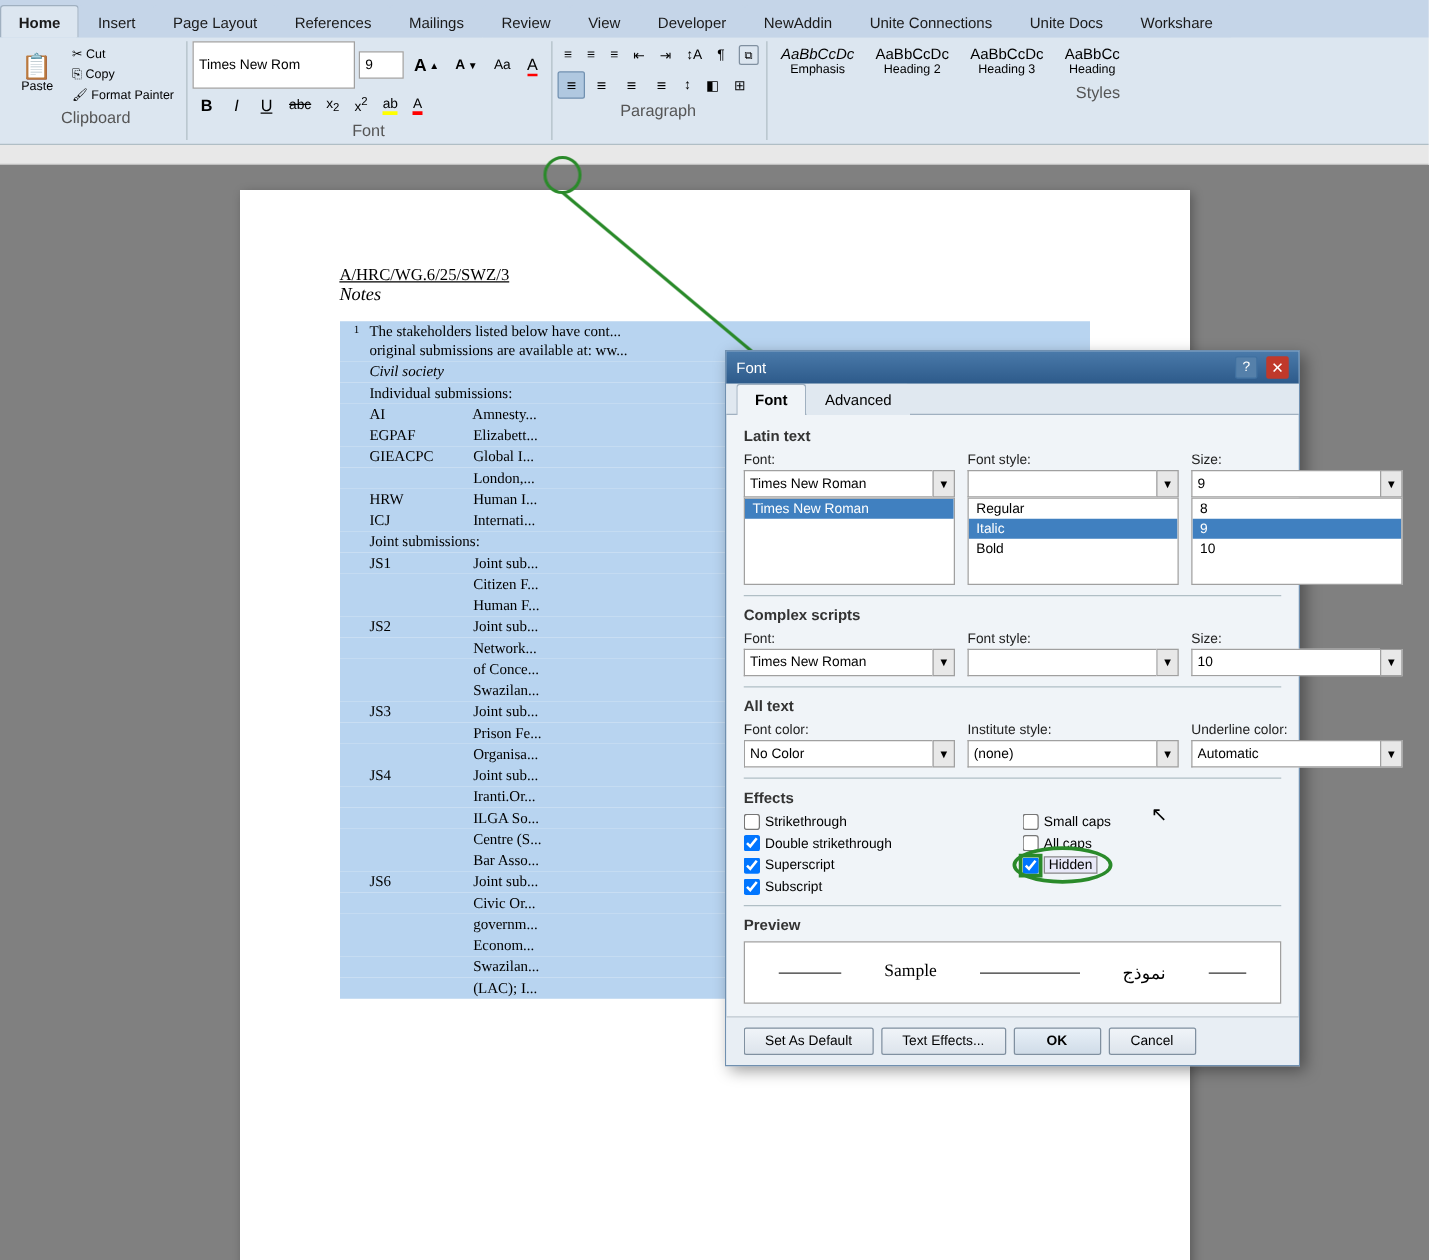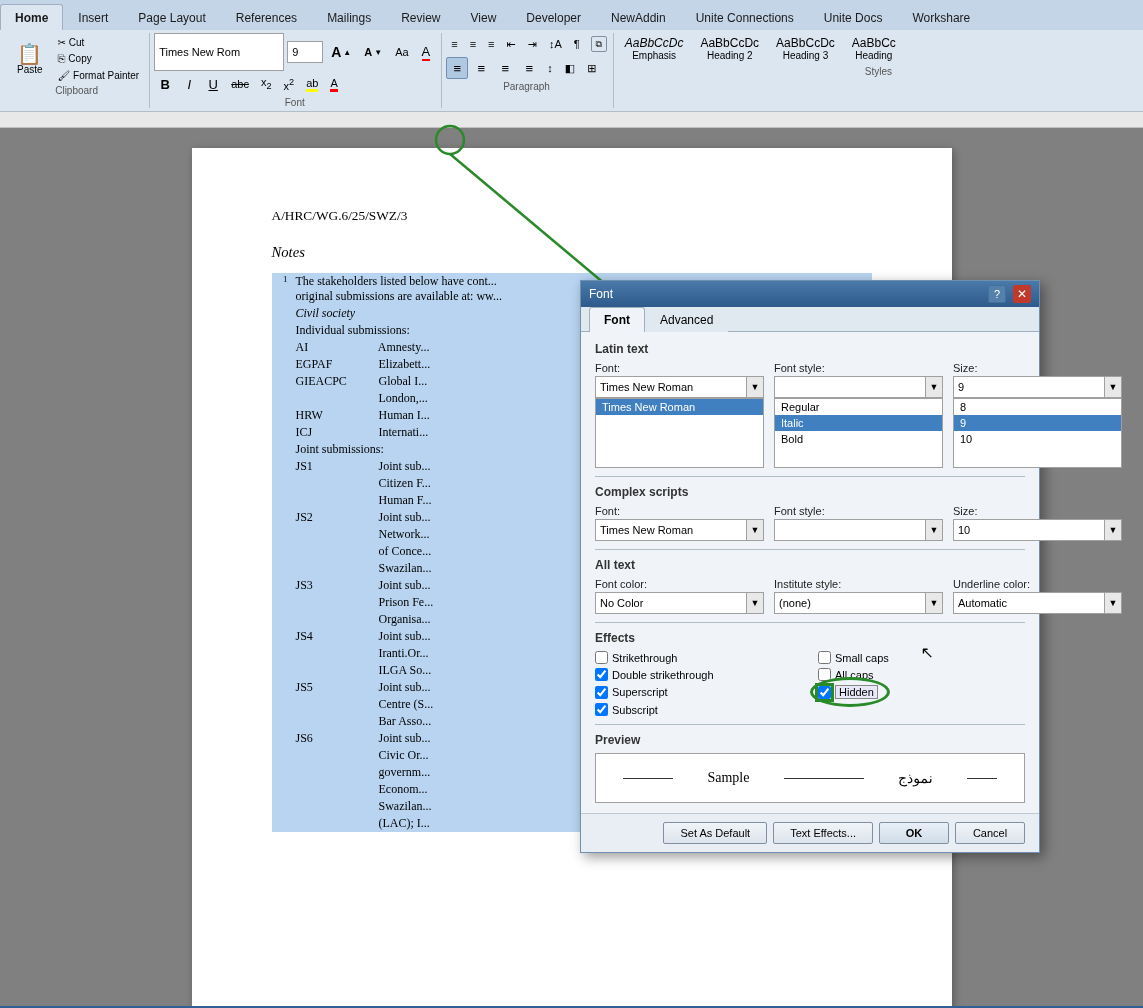--- a/index.html
+++ b/index.html
@@ -88,21 +88,21 @@
       cursor: pointer;
       display: flex;
       flex-direction: column;
       align-items: center;
       padding: 2px 6px;
       font-size: 10px;
     }
     .paste-icon { font-size: 20px; line-height: 1; }
     .small-btns { display: flex; flex-direction: column; gap: 1px; }
     .small-action { font-size: 10px; cursor: pointer; padding: 1px 3px; background: none; border: 1px solid transparent; border-radius: 2px; text-align: left; white-space: nowrap; }
-    .section-label { font-size: 10px; color: #555; text-align: center; margin-top: 2px; }
+    .section-label { font-size: 13px; color: #555; text-align: center; margin-top: 2px; }
 
     .ribbon-row1 { display: flex; align-items: stretch; padding: 3px 4px; }
 
     
     .styles-section {
       display: flex;
       gap: 3px;
       align-items: center;
     }
     .style-btn {
@@ -132,21 +132,21 @@
       margin: 20px auto;
       padding: 60px 80px;
       box-shadow: 2px 2px 8px rgba(0,0,0,0.3);
       position: relative;
       font-family: 'Times New Roman', Times, serif;
       font-size: 11pt;
     }
 
     .doc-ref {
       font-size: 10pt;
-      margin-bottom: 20px;
+      text-decoration: underline;
     }
     .doc-notes {
       font-style: italic;
       font-size: 11pt;
       margin-bottom: 12px;
     }
 
     .footnote-table { width: 100%; border-collapse: collapse; font-size: 9pt; }
     .footnote-table td { padding: 1px 4px; vertical-align: top; }
     .footnote-num { width: 20px; }
@@ -275,21 +275,21 @@
       display: flex;
       align-items: center;
       justify-content: space-around;
       padding: 0 10px;
       font-family: 'Times New Roman', Times, serif;
       font-size: 14px;
     }
 
     .dialog-footer {
       display: flex;
-      justify-content: flex-end;
+      justify-content: flex-start;
       gap: 6px;
       padding: 8px 14px;
       border-top: 1px solid #c0c8d0;
       background: #e8eef4;
     }
     .dialog-btn {
       padding: 4px 16px;
       border: 1px solid #8090a0;
       background: linear-gradient(to bottom, #f0f4f8, #dde4ec);
       cursor: pointer;
@@ -613,24 +613,20 @@
       <tr class="selected-row">
         <td></td>
         <td><span style="display:inline-block;width:80px;"></span> Iranti.Or...</td>
       </tr>
       <tr class="selected-row">
         <td></td>
         <td><span style="display:inline-block;width:80px;"></span> ILGA So...</td>
       </tr>
       <tr class="selected-row">
         <td></td>
-        <td><span style="display:inline-block;width:80px;">JS5</span> Joint sub...</td>
-      </tr>
-      <tr class="selected-row">
-        <td></td>
         <td><span style="display:inline-block;width:80px;"></span> Centre (S...</td>
       </tr>
       <tr class="selected-row">
         <td></td>
         <td><span style="display:inline-block;width:80px;"></span> Bar Asso...</td>
       </tr>
       <tr class="selected-row">
         <td></td>
         <td><span style="display:inline-block;width:80px;">JS6</span> Joint sub...</td>
       </tr>

